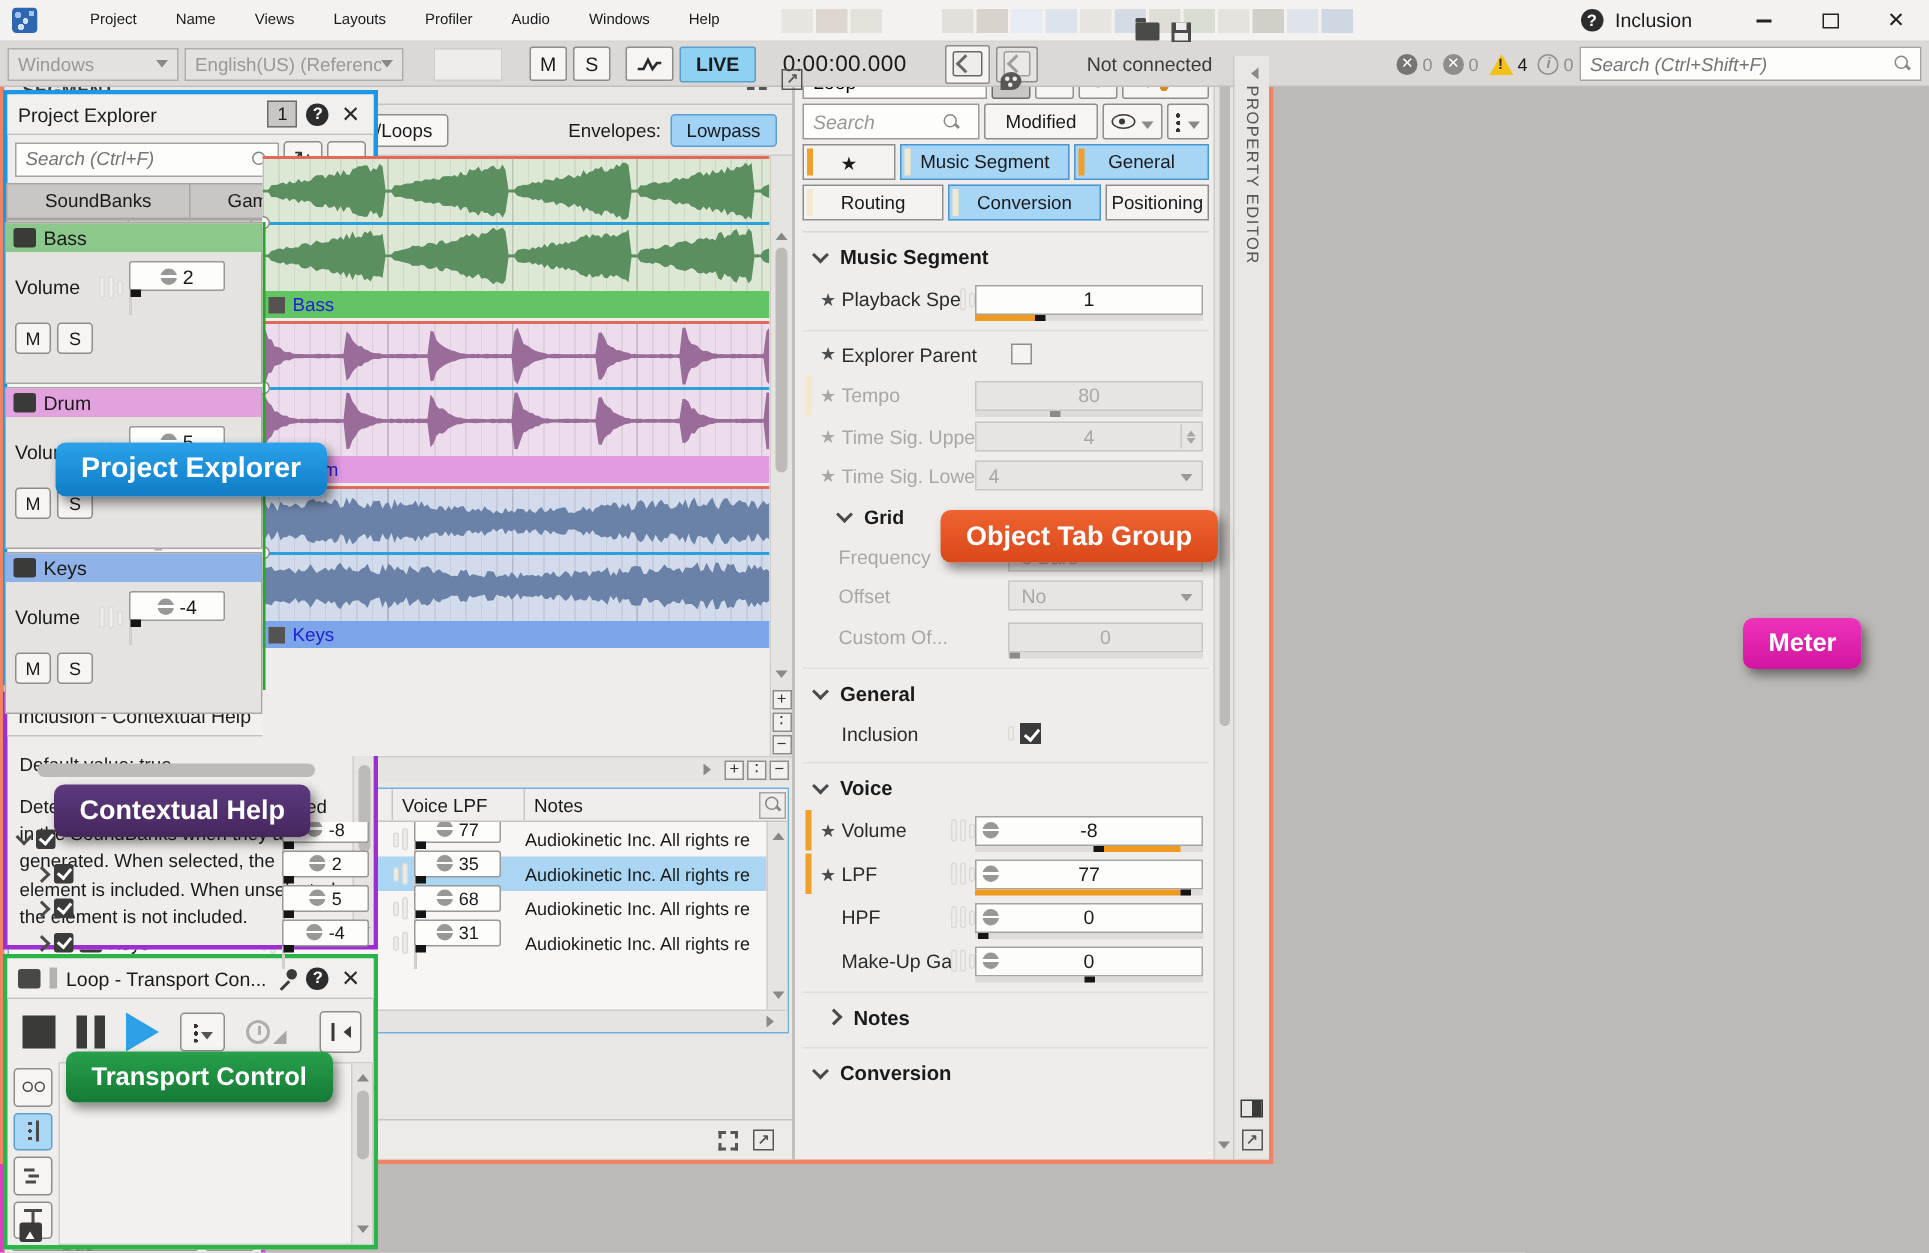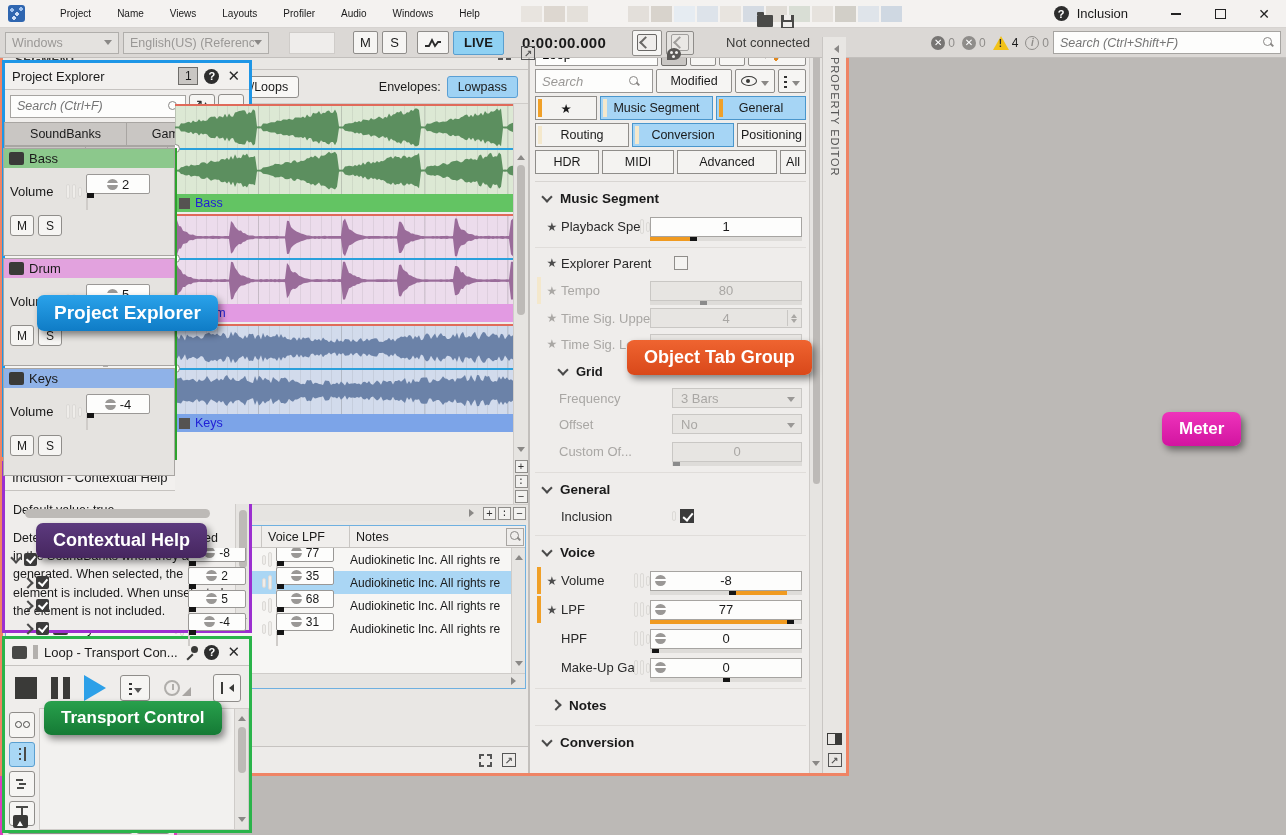--- a/index.html
+++ b/index.html
@@ -16,21 +16,21 @@
 .wbtn{width:44px;height:26px;display:flex;align-items:center;justify-content:center;font-size:14px;color:#222}
 .wbtn .mini{width:10px;height:2px;background:#222}
 .wbtn .maxi{width:11px;height:10px;border:1.5px solid #222}
 
 #toolbar{position:absolute;left:0;top:28px;width:1286px;height:30px;background:#dbd8d5;border-bottom:1px solid #c2bfbc;display:flex;align-items:center;gap:4px;padding:0 5px}
 .dd{height:22px;border:1px solid #b0aeab;background:#e4e2df;color:#9a9896;display:flex;align-items:center;padding:0 6px;font-size:12.5px}
 .dd .caret{margin-left:auto}
 .caret{width:0;height:0;border:4px solid transparent;border-top:5px solid #8a8886;margin-top:4px}
 .tbtn{height:23px;min-width:25px;border:1px solid #8f8d8a;background:#f6f5f3;border-radius:2px;display:inline-flex;align-items:center;justify-content:center;font-size:13px;padding:0 4px}
 #live{background:#8fd1f3;border-color:#5a9fcf;font-weight:bold;padding:0 10px;height:24px}
-#time{font-weight:bold;font-size:15px;margin:0 22px 0 14px;letter-spacing:.3px}
+#time{font-weight:normal;font-size:15px;margin:0 22px 0 14px;letter-spacing:.3px}
 .ic-remote{width:22px;height:17px;border:1.5px solid #6a6866;border-radius:2px;position:relative;background:#efedeb}
 .ic-remote::after{content:"";position:absolute;left:3px;top:3px;width:7px;height:7px;border-left:2px solid #6a6866;border-bottom:2px solid #6a6866;transform:rotate(45deg)}
 .cnt{display:flex;align-items:center;gap:3px;color:#8f8d8a;font-size:12px}
 .ic-errc{width:14px;height:14px;border-radius:50%;background:#777573;color:#fff;font-size:10px;font-weight:bold;display:inline-flex;align-items:center;justify-content:center}
 .ic-warn{position:relative;width:16px;height:14px}
 .ic-warn::before{content:"";position:absolute;left:0;top:0;border-left:8px solid transparent;border-right:8px solid transparent;border-bottom:14px solid #f2c218}
 .ic-warn::after{content:"!";position:absolute;left:6px;top:2px;font-size:10px;font-weight:bold;color:#2a2a2a}
 .ic-info{width:14px;height:14px;border-radius:50%;border:1.5px solid #8f8d8a;color:#8f8d8a;font-size:10px;display:inline-flex;align-items:center;justify-content:center;font-style:italic;font-weight:bold}
 .searchbox{position:relative;height:23px;background:#fdfdfc;border:1px solid #a6a4a1;display:flex;align-items:center}
 .searchbox input{border:0;outline:0;background:transparent;font-style:italic;color:#9a9896;font-size:12.5px;padding:0 6px;width:100%;font-family:inherit}
@@ -991,34 +991,20 @@
               <span>Routing</span>
             </span>
           <span class="chip on" style="width:102px">
               <span class="mk pl"></span>
               <span>Conversion</span>
             </span>
           <span class="chip" style="flex:1">
               <span>Positioning</span>
             </span>
         </div>
-        <div class="chiprow">
-          <span class="chip" style="width:64px">
-              <span>HDR</span>
-            </span>
-          <span class="chip" style="width:72px">
-              <span>MIDI</span>
-            </span>
-          <span class="chip" style="width:100px">
-              <span>Advanced</span>
-            </span>
-          <span class="chip" style="flex:1">
-              <span>All</span>
-            </span>
-        </div>
         <div id="sections">
 
           <div class="sect">
             <div class="sect-h">
                 <span class="cvd"></span>
                 <span>Music Segment</span>
               </div>
             <div class="prow">
               <span class="mk2"></span>
                 <span class="pstar">★</span>

